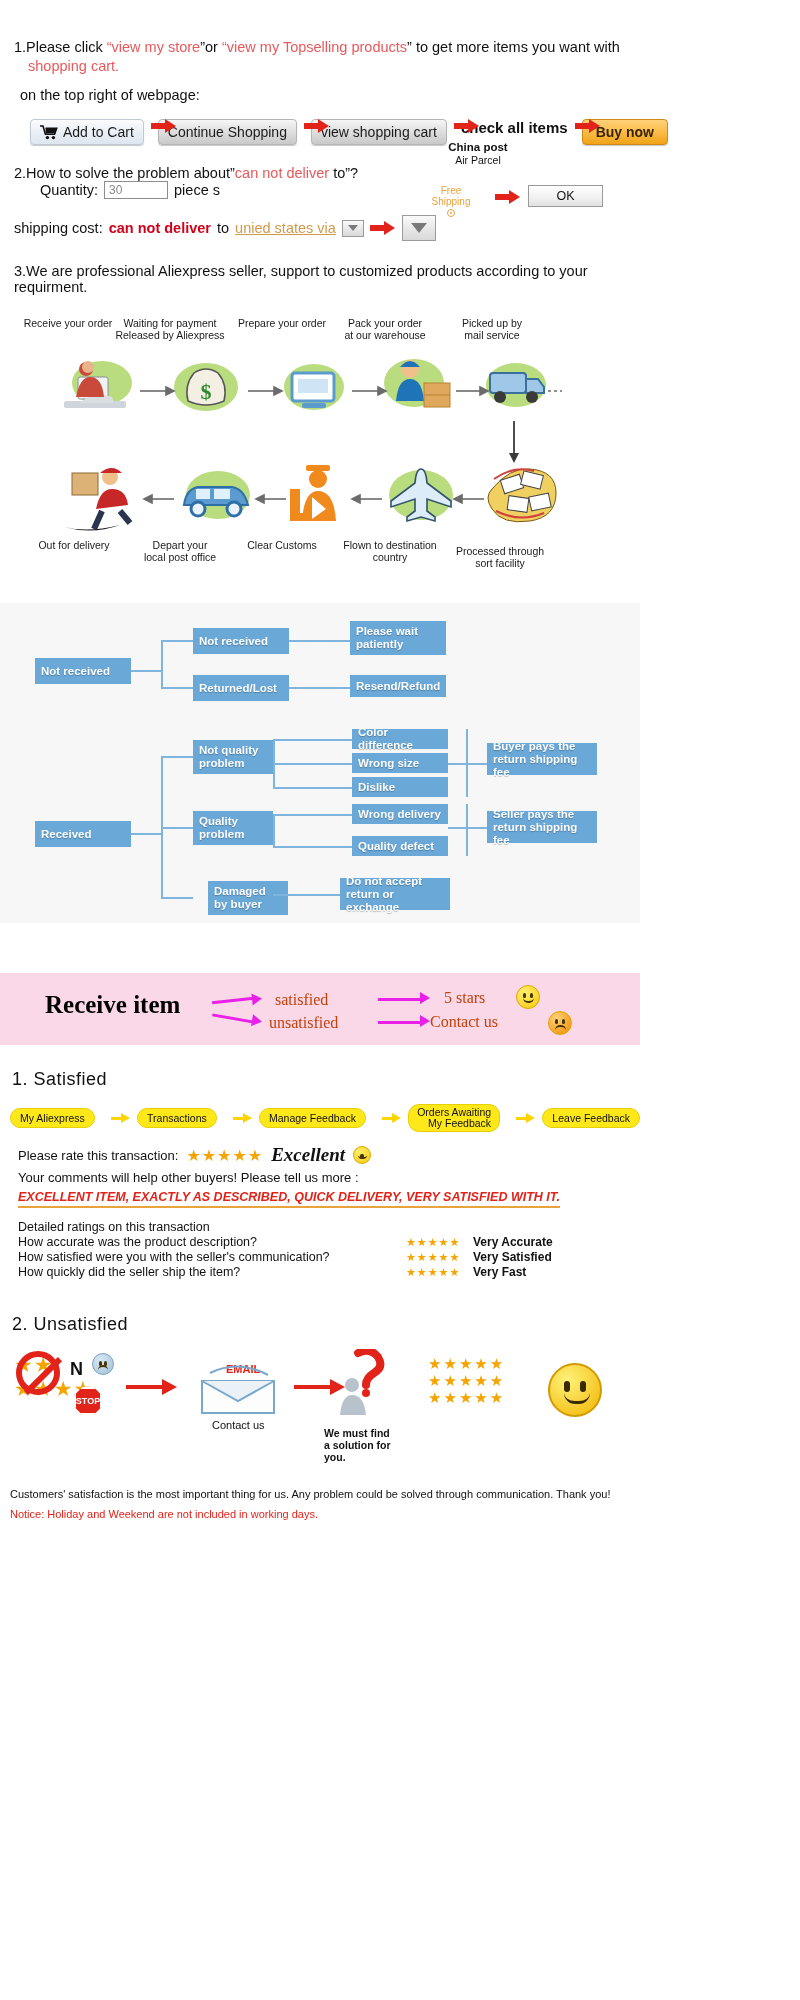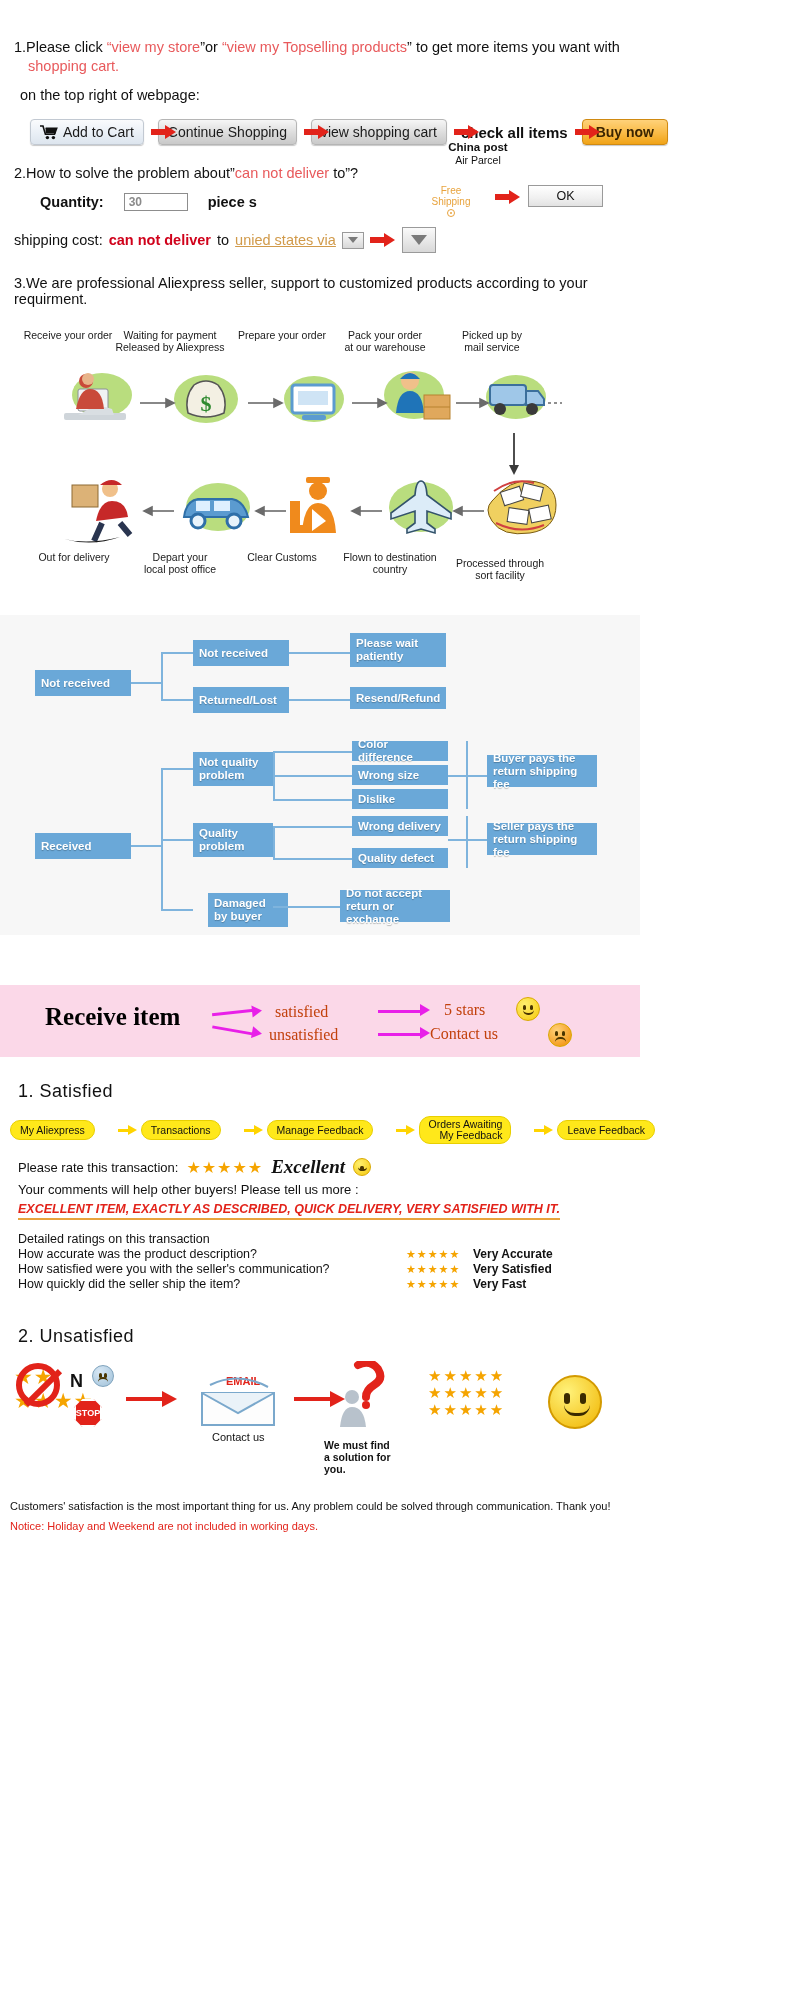--- a/index.html
+++ b/index.html
@@ -18,21 +18,21 @@
   .red   { color:#e8595b; }
   .red2  { color:#d0021b; }
   .bold  { font-weight:bold; }
 
   
   .sec1 { padding:38px 0 0 14px; }
   .sec1 .line1 { font-size:14.5px; line-height:19px; }
   .sec1 .line2 { font-size:14.5px; line-height:19px; padding-left:14px; }
   .sec1 .line3 { font-size:14.5px; line-height:19px; padding-left:6px; margin-top:10px; }
 
-  .btnrow { display:flex; align-items:center; gap:7px; margin-top:14px; padding-left:16px; }
+  .btnrow { display:flex; gap:7px; margin-top:14px; padding-left:16px; }
   .ar {
     display:inline-block; position:relative; width:26px; height:14px;
   }
   .ar::before{
     content:""; position:absolute; left:0; top:4px; width:15px; height:6px; background:#e2231a;
   }
   .ar::after{
     content:""; position:absolute; left:14px; top:0;
     border-top:7px solid transparent; border-bottom:7px solid transparent;
     border-left:11px solid #e2231a;
@@ -53,21 +53,21 @@
     background:linear-gradient(#ffd27a,#f9ba45 55%,#f0a317);
     border:1px solid #d08a12; color:#3a2400; font-weight:bold; padding:4px 13px;
   }
   .plain { font-size:15px; font-weight:bold; white-space:nowrap; }
   .cart-ico { width:18px; height:15px; display:inline-block; position:relative; }
   .cart-ico svg { display:block; }
 
   
   .sec2 { padding:20px 0 0 14px; position:relative; }
   .sec2 .q { font-size:14.5px; }
-  .qtyrow { margin-top:12px; padding-left:26px; font-size:14.5px; display:flex; align-items:center; gap:20px;font-weight:bold; }
+  .qtyrow { padding-left:26px; font-size:14.5px; display:flex; align-items:center; gap:6px; }
   .qtybox {
     width:64px; height:18px; border:1px solid #8d8d8d; background:#fff;
     font-size:12px; color:#8a8a8a; padding:0 4px; line-height:17px;
   }
   .shiprow { margin-top:16px; font-size:14.5px; display:flex; align-items:center; gap:6px; }
   .ulink { color:#d19a4a; text-decoration:underline; }
   .selbox {
     width:22px; height:17px; border:1px solid #9a9a9a;
     background:linear-gradient(#fafafa,#d8d8d8);
     display:inline-flex; align-items:center; justify-content:center;
@@ -125,22 +125,22 @@
   .banner .w { position:absolute; font-family:"Liberation Serif", serif; font-size:16px; color:#c2410c; }
   .marrow { position:absolute; height:3px; background:#e820e8; }
   .mhead  { position:absolute; width:0;height:0;border-top:6px solid transparent;border-bottom:6px solid transparent;border-left:10px solid #e820e8; }
   .smiley { position:absolute; width:24px;height:24px;border-radius:50%;background:radial-gradient(circle at 35% 30%, #ffef6e, #f5c90d); border:1px solid #d9a900; }
   .smiley::before{content:"";position:absolute;left:6px;top:7px;width:3px;height:5px;background:#4a3500;border-radius:2px;}
   .smiley::after{content:"";position:absolute;right:6px;top:7px;width:3px;height:5px;background:#4a3500;border-radius:2px;}
   .smouth{position:absolute;left:6px;bottom:5px;width:11px;height:5px;border-bottom:2px solid #4a3500;border-radius:0 0 9px 9px;}
   .smouth.sad{bottom:4px;border-bottom:none;border-top:2px solid #4a3500;border-radius:9px 9px 0 0;}
 
   
-  h2.hd { font-size:18px; font-weight:normal; margin:24px 0 0 18px; letter-spacing:.5px; }
-  .pillrow { display:flex; align-items:center; gap:23px; margin:14px 0 0 10px; }
+  h2.hd { font-size:18px; font-weight:normal; margin:24px 0 0 12px; letter-spacing:.5px; }
+  .pillrow { display:flex; align-items:center; gap:16px; margin:14px 0 0 10px; }
   .pill {
     background:#ffe81a; border:1px solid #e8cf00; border-radius:11px;
     font-size:10.5px; padding:3px 9px; white-space:nowrap; color:#111;
   }
   .pill.two { line-height:11px; text-align:right; padding:2px 8px; }
   .yarrow { display:inline-block; position:relative; width:20px; height:11px; }
   .yarrow::before{content:"";position:absolute;left:0;top:4px;width:11px;height:3px;background:#ffd400;}
   .yarrow::after{content:"";position:absolute;left:10px;top:0;border-top:5.5px solid transparent;border-bottom:5.5px solid transparent;border-left:9px solid #ffd400;}
 
   .rate { margin:12px 0 0 18px; font-size:13px; display:flex; align-items:center; gap:8px; }

